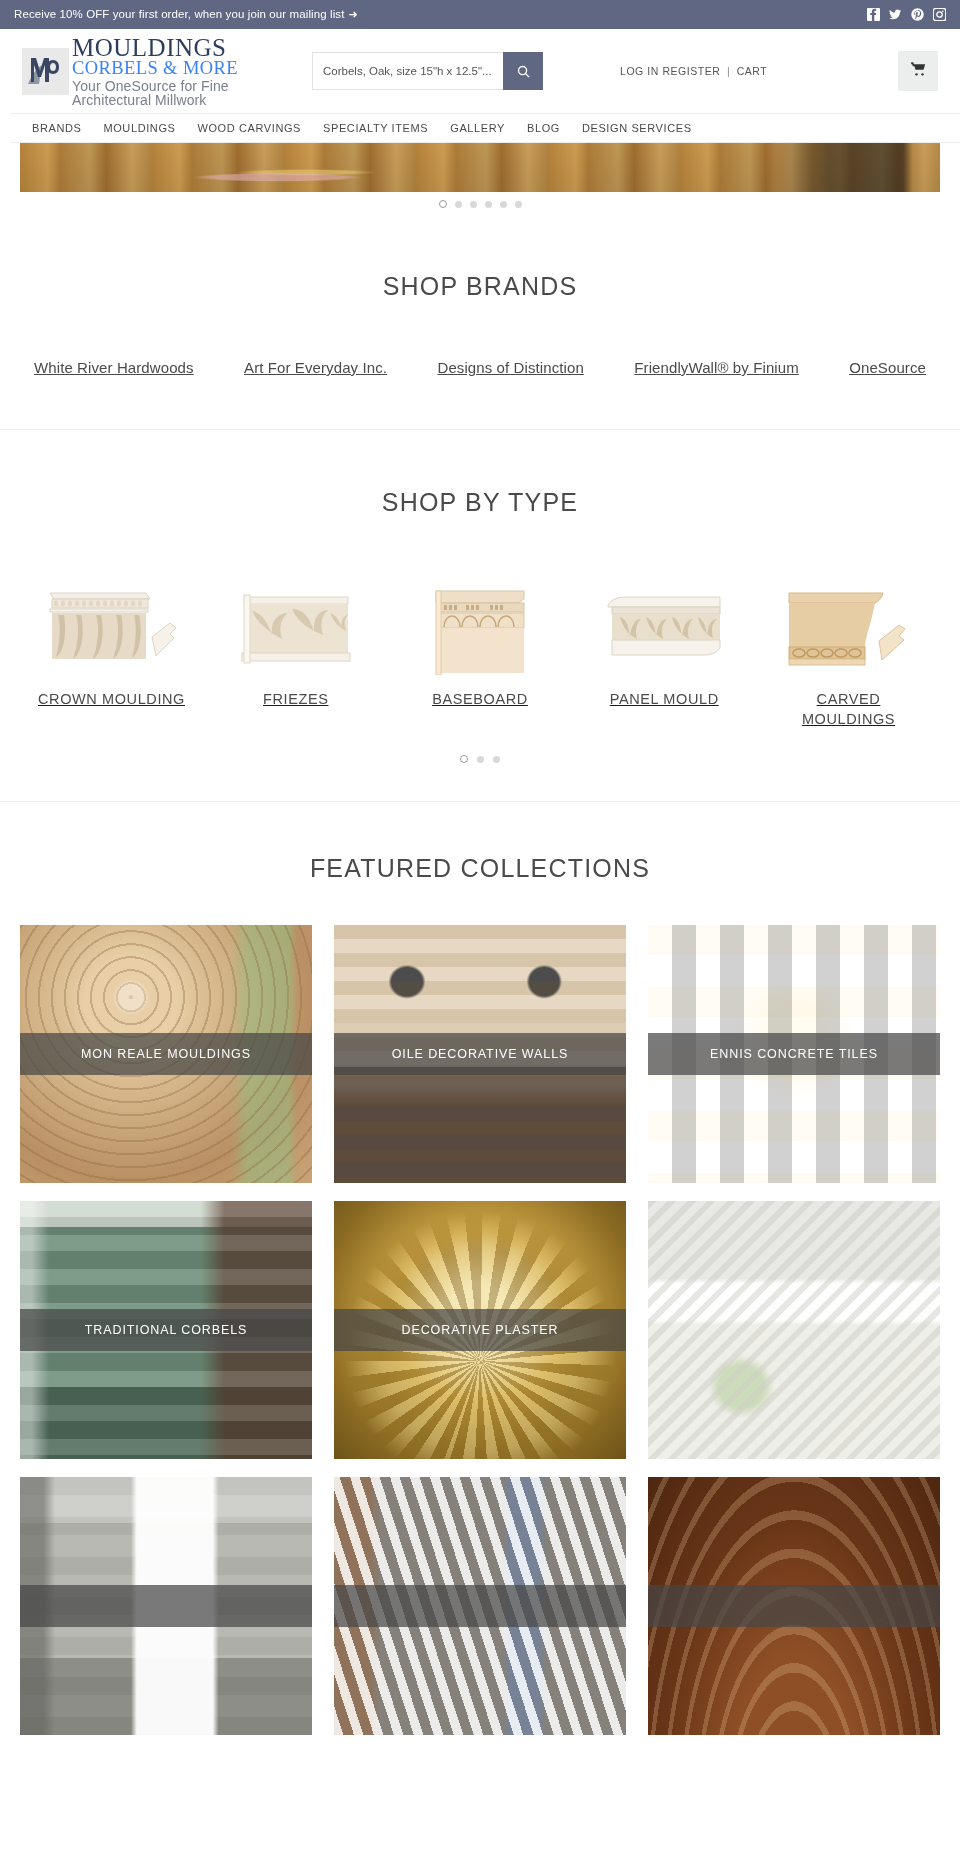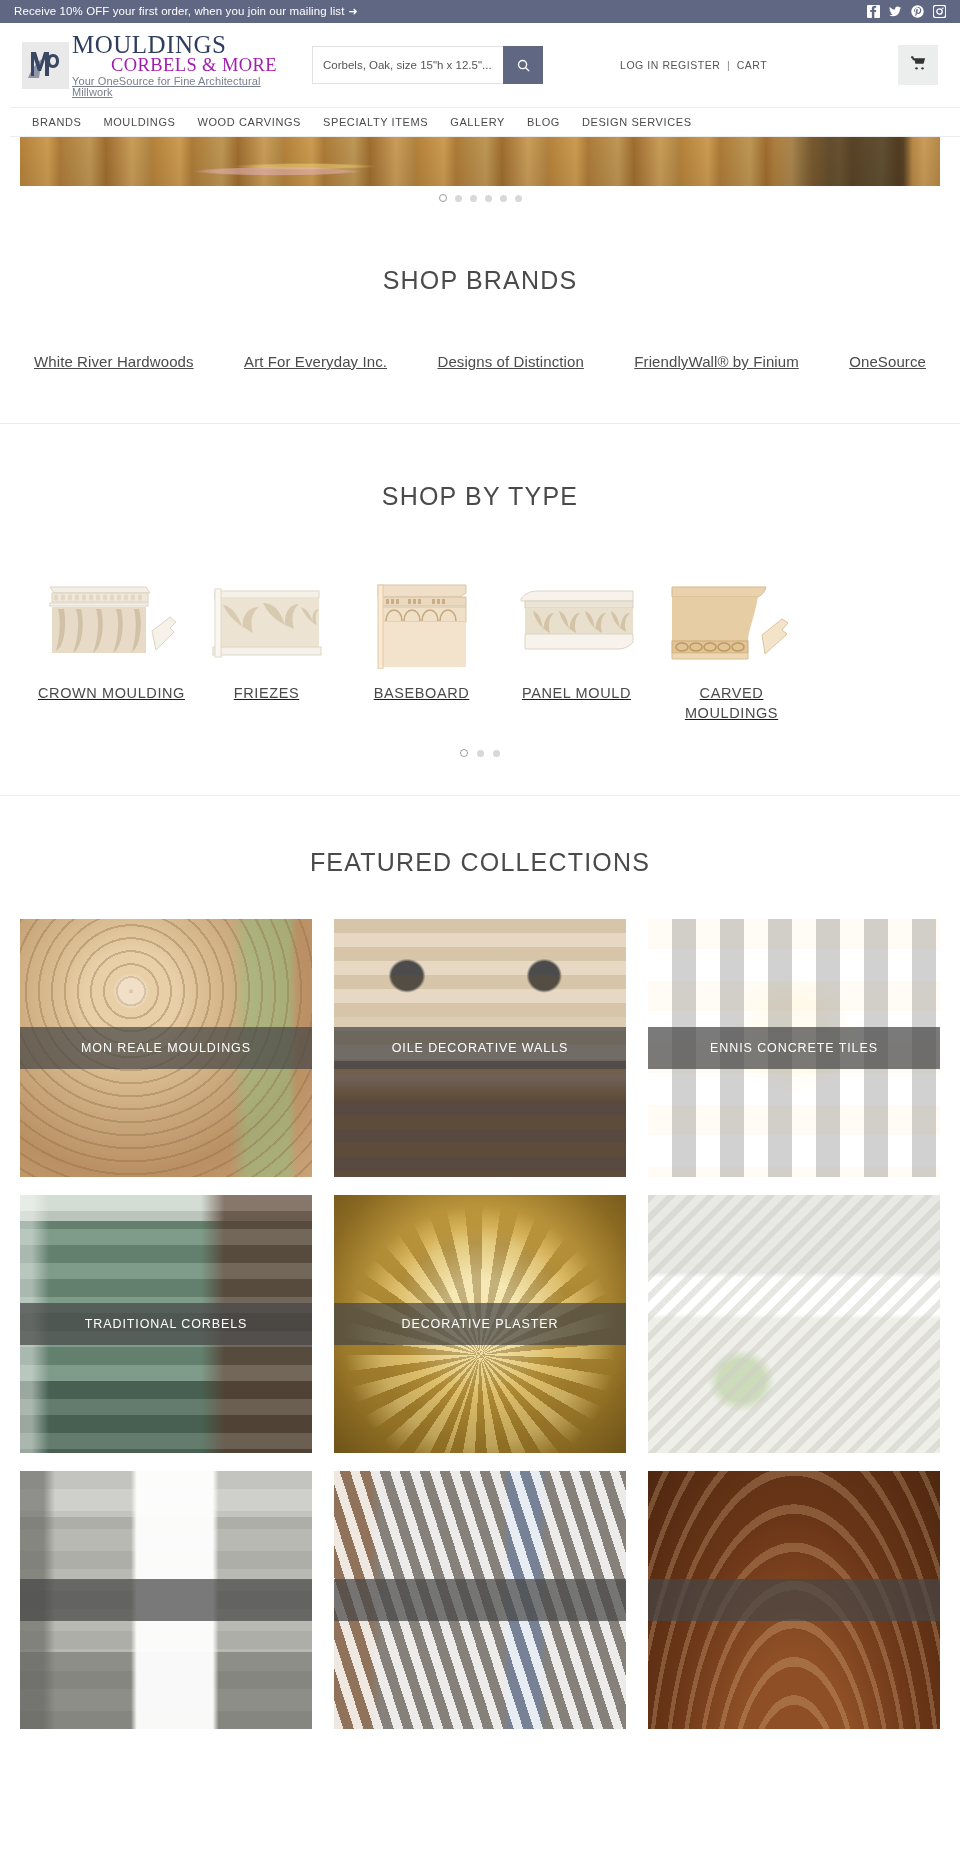--- a/index.html
+++ b/index.html
@@ -6,21 +6,21 @@
   html, body {
     width: 960px;
     font-family: "Liberation Sans", sans-serif;
     background: #ffffff;
     color: #444;
   }
   body { width: 960px; height: 1875px; overflow: hidden; position: relative; }
 
   
   .announce {
-    height: 23px;
+    height: 29px;
     background: #5f6782;
     display: flex;
     align-items: center;
     justify-content: space-between;
     padding: 0 14px;
   }
   .announce-text {
     color: #ffffff;
     font-size: 11.5px;
     letter-spacing: .1px;
@@ -51,24 +51,24 @@
     position: relative;
   }
   .logo-mark svg { display:block; }
   .logo-text { line-height: 1; }
   .logo-line1 {
     font-family: "Liberation Serif", serif;
     font-size: 25px; letter-spacing: .5px; color: #2f3d5c; font-weight: 400;
   }
   .logo-line2 {
     font-family: "Liberation Serif", serif;
-    font-size: 18.5px; letter-spacing: .4px; color: #a21caf; margin-top: -1px; text-align: right;
+    font-size: 18.5px; letter-spacing: .4px; color: #3b82f6; margin-top: -1px;
   }
   .logo-line3 {
-    font-size: 11px; color: #7a7f8c; margin-top: 2px; letter-spacing: .1px; text-decoration: underline;
+    font-size: 14px; color: #7a7f8c; margin-top: 2px; letter-spacing: .1px;
   }
 
   .searchwrap {
     display: flex;
     margin-left: 35px;
     width: 231px;
     height: 38px;
   }
   .searchbox {
     flex: 1;
@@ -188,20 +188,21 @@
     text-align: center;
     letter-spacing: .1px;
     cursor: pointer;
     white-space: nowrap;
   }
 
   
   .type-block { padding-top: 58px; padding-bottom: 38px; }
   .type-grid {
     display: flex;
+    justify-content: space-between;
     margin-top: 58px;
     padding: 0 14px;
   }
   .type-item { width: 155px; text-align: center; cursor: pointer; }
   .type-thumb {
     height: 100px;
     display: flex; align-items: flex-end; justify-content: center;
     margin-bottom: 14px;
   }
   .type-label {

